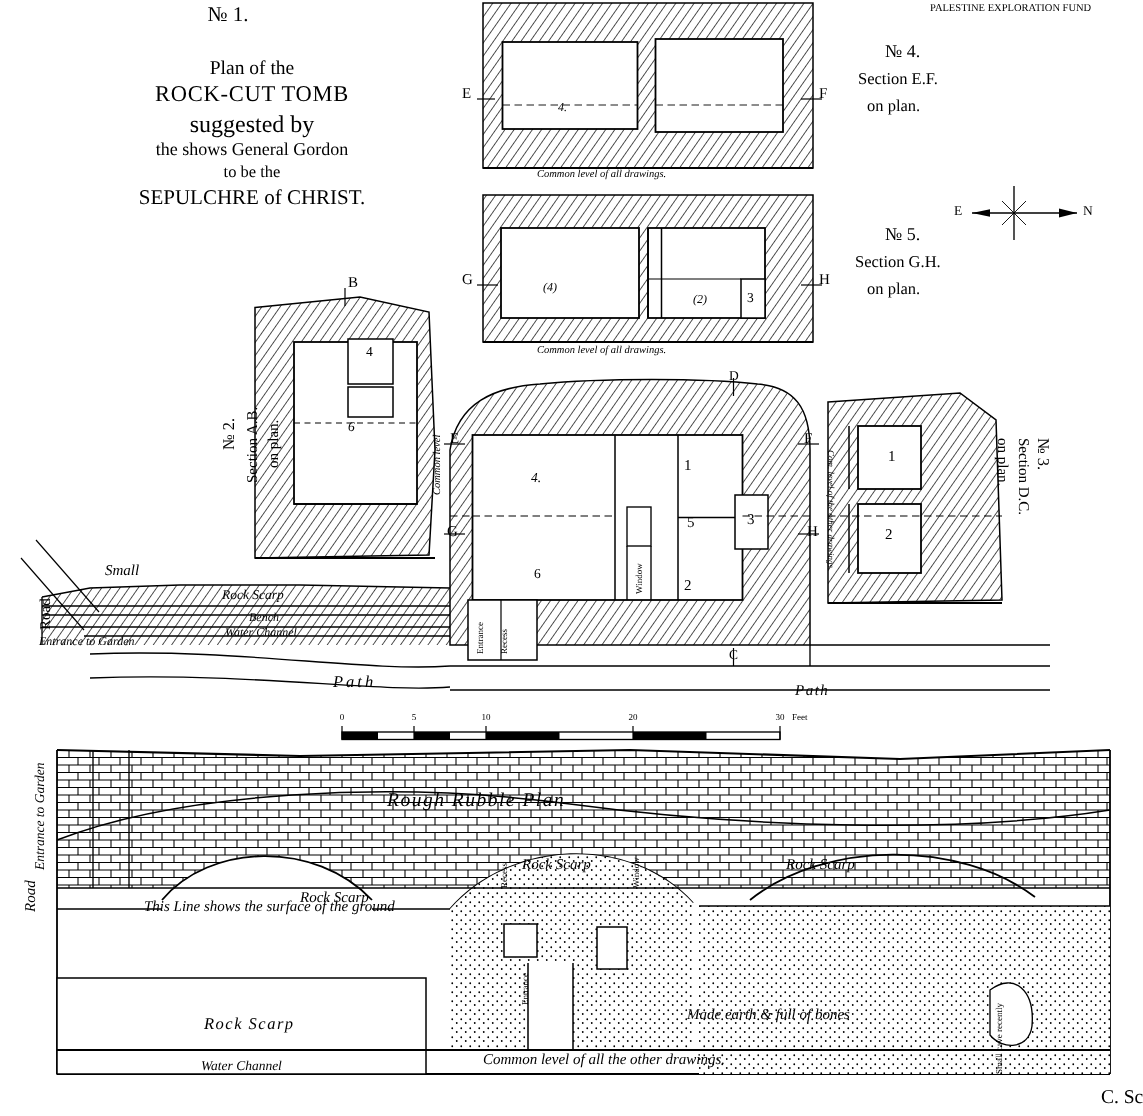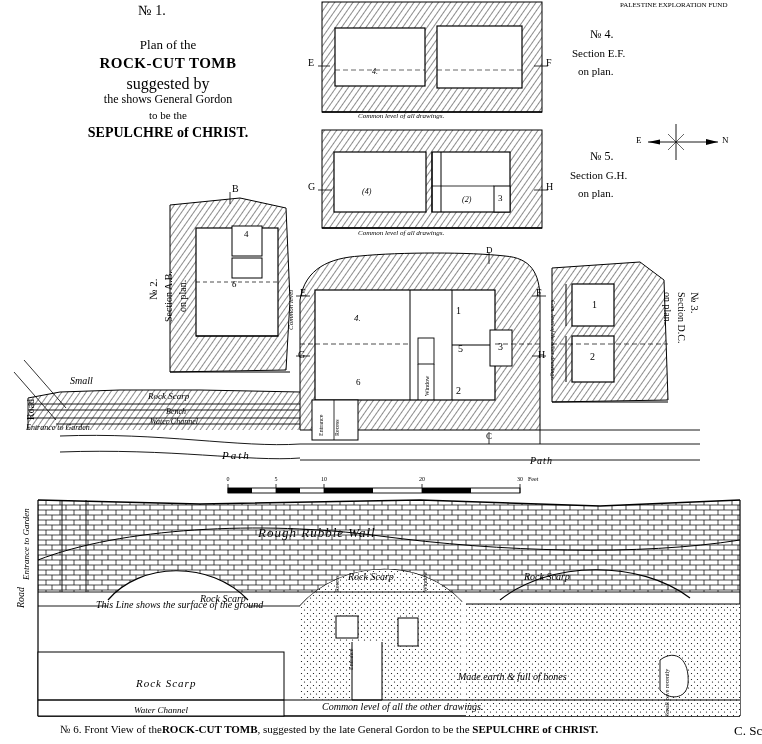--- a/index.html
+++ b/index.html
@@ -4,21 +4,21 @@
 <style>
   html,body{margin:0;padding:0;background:#fff;}
   body{width:762px;height:744px;position:relative;overflow:hidden;
        font-family:"Liberation Serif",serif;color:#000;}
   .pg{position:absolute;left:0;top:0;width:762px;height:744px;}
   .t{position:absolute;white-space:nowrap;line-height:1.05;}
   .ctr{transform:translateX(-50%);}
   .small{font-size:7px;}
   .tiny{font-size:6px;}
   .ital{font-style:italic;}
-  .bold{font-weight:bold;}
+  .bold{font-weight:normal;}
   .rot90{transform:rotate(-90deg);transform-origin:0 0;}
   .rot90c{transform:rotate(90deg);transform-origin:0 0;}
   svg{position:absolute;left:0;top:0;}
   .ln{stroke:#000;fill:none;}
   .hatch{fill:url(#hatchpat);}
   .rub{fill:url(#rubblepat);}
   .dotf{fill:url(#dotpat);}
   .wh{fill:#fff;}
 </style>
 </head>
@@ -290,34 +290,31 @@
 <div class="t ital" style="left:222px;top:450px;font-size:11px;letter-spacing:2px;">Path</div>
 <div class="t ital" style="left:530px;top:456px;font-size:10px;letter-spacing:1px;">Path</div>
 
 <div class="t tiny ctr" style="left:228px;top:476px;">0</div>
 <div class="t tiny ctr" style="left:276px;top:476px;">5</div>
 <div class="t tiny ctr" style="left:324px;top:476px;">10</div>
 <div class="t tiny ctr" style="left:422px;top:476px;">20</div>
 <div class="t tiny ctr" style="left:520px;top:476px;">30</div>
 <div class="t tiny" style="left:528px;top:476px;">Feet</div>
 
-<div class="t ital" style="left:258px;top:526px;font-size:13px;letter-spacing:1px;">Rough  Rubble  Wall</div>
+<div class="t ital" style="left:258px;top:526px;font-size:13px;letter-spacing:1px;">Rough  Rubble  Plan</div>
 <div class="t rot90 ital" style="left:22px;top:580px;font-size:9px;">Entrance to Garden</div>
 <div class="t rot90 ital" style="left:16px;top:608px;font-size:10px;">Road</div>
 <div class="t ital" style="left:200px;top:594px;font-size:10px;">Rock Scarp</div>
 <div class="t ital" style="left:348px;top:572px;font-size:10px;">Rock Scarp</div>
 <div class="t ital" style="left:524px;top:572px;font-size:10px;">Rock Scarp</div>
 <div class="t ital" style="left:136px;top:678px;font-size:11px;letter-spacing:1px;">Rock  Scarp</div>
 <div class="t ital" style="left:134px;top:706px;font-size:9px;">Water Channel</div>
 <div class="t rot90 tiny" style="left:334px;top:592px;">Recess</div>
 <div class="t rot90 tiny" style="left:422px;top:592px;">Window</div>
 <div class="t rot90 tiny" style="left:348px;top:670px;">Entrance</div>
 <div class="t ital" style="left:96px;top:600px;font-size:10px;">This   Line   shows    the    surface   of    the     ground</div>
 <div class="t ital" style="left:458px;top:672px;font-size:10px;">Made  earth  &amp;  full  of  bones</div>
 <div class="t rot90 tiny" style="left:664px;top:716px;">Small cave recently</div>
 <div class="t ital" style="left:322px;top:702px;font-size:10px;font-family:Liberation Serif, serif;">Common   level   of   all   the   other   drawings.</div>
 
-<div class="t" style="left:60px;top:724px;font-size:11px;">
-  <span>№ 6.  Front View of the</span><span class="bold">ROCK-CUT TOMB</span><span>, suggested by the late General Gordon to be the </span><span class="bold">SEPULCHRE of CHRIST.</span>
+<div class="t" style="left:734px;top:724px;font-size:13px;">C. Schick.</div>
+
 </div>
-<div class="t" style="left:734px;top:724px;font-size:13px;">C. Schick.</div>
-
-</div>
 
 </body></html>

